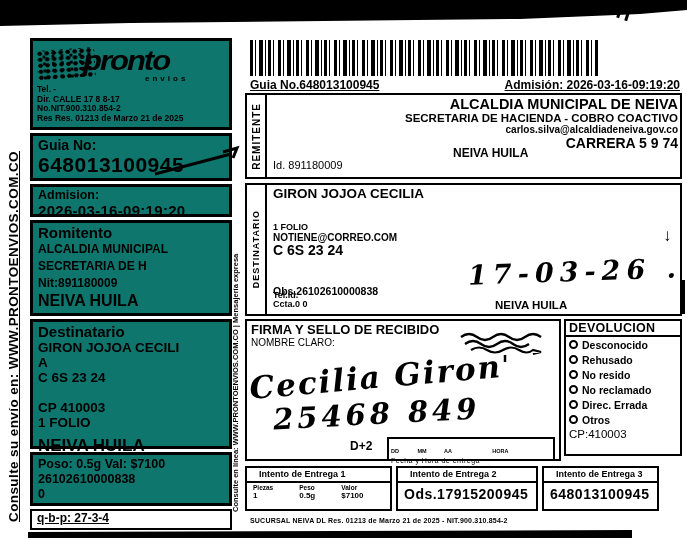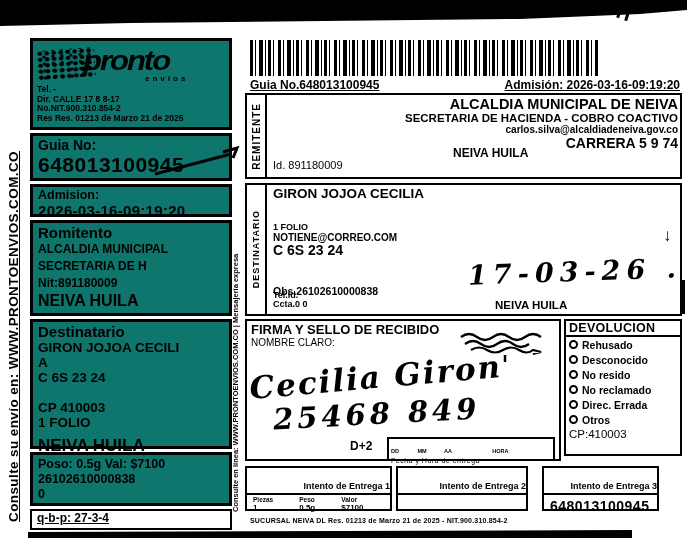--- a/index.html
+++ b/index.html
@@ -121,24 +121,24 @@
 
   #dev-box { left:564px; top:319px; width:118px; height:137px; }
   #dev-title { font-size:12.5px; font-weight:bold; border-bottom:2px solid #000;
     padding:0 3px; letter-spacing:.3px; }
   .dev-row { display:flex; align-items:center; gap:4px; padding:1.5px 3px; }
   .radio { width:9px; height:9px; border:2px solid #000; border-radius:50%; flex:0 0 auto; }
   .dev-label { font-size:10.5px; font-weight:bold; white-space:nowrap; }
   #dev-cp { font-size:11.5px; font-weight:normal; padding:1px 3px; }
 
   .intent-box { top:466px; height:45px; position:absolute; border:2px solid #000; }
-  .intent-head { font-size:9px; font-weight:bold; text-align:right; border-bottom:2px solid #000;
-    padding:1px 0 2px;margin-top:12px; }
+  .intent-head { font-size:9px; font-weight:bold; text-align:left; border-bottom:2px solid #000;
+    padding:1px 12px 2px; }
   #intent1 { left:245px; width:147px; }
-  #intent2 { left:396px; width:132px; }
+  #intent2 { left:396px; width:142px; }
   #intent3 { left:542px; width:117px; }
   .i1-cols { display:flex; padding:1px 6px; gap:26px; }
   .i1-col { text-align:left; }
   .i1-h { font-size:6.5px; font-weight:bold; }
   .i1-v { font-size:8px; font-weight:bold; }
   .intent-val { font-size:14px; font-weight:bold; padding:3px 6px 0; letter-spacing:.5px; }
 
   #r-footer { left:250px; top:517px; font-size:7px; font-weight:bold; letter-spacing:.2px; }
 
   #edge-mark { left:682px; top:280px; width:3px; height:34px; background:#000; }
@@ -266,25 +266,25 @@
       <span class="mini-h">HORA</span>
     </div>
     <div id="mini-caption">Fecha y Hora de entrega</div>
   </div>
 </div>
 
 <div id="dev-box" class="abs box">
   <div id="dev-title">DEVOLUCION</div>
   <div class="dev-row">
     <span class="radio"></span>
+    <span class="dev-label">Desconocido</span>
+  </div>
+  <div class="dev-row">
+    <span class="radio"></span>
     <span class="dev-label">Rehusado</span>
-  </div>
-  <div class="dev-row">
-    <span class="radio"></span>
-    <span class="dev-label">Desconocido</span>
   </div>
   <div class="dev-row">
     <span class="radio"></span>
     <span class="dev-label">No resido</span>
   </div>
   <div class="dev-row">
     <span class="radio"></span>
     <span class="dev-label">No reclamado</span>
   </div>
   <div class="dev-row">
@@ -311,20 +311,21 @@
     </div>
     <div class="i1-col">
       <div class="i1-h">Valor</div>
       <div class="i1-v">$7100</div>
     </div>
   </div>
 </div>
 
 <div id="intent2" class="intent-box">
   <div class="intent-head">Intento de Entrega 2</div>
+  <div class="intent-val">Ods.17915200945</div>
 </div>
 
 <div id="intent3" class="intent-box">
   <div class="intent-head">Intento de Entrega 3</div>
   <div class="intent-val">648013100945</div>
 </div>
 
 <div id="r-footer" class="abs">SUCURSAL NEIVA DL Res. 01213 de Marzo 21 de 2025 - NIT.900.310.854-2</div>
 
 </body></html>

